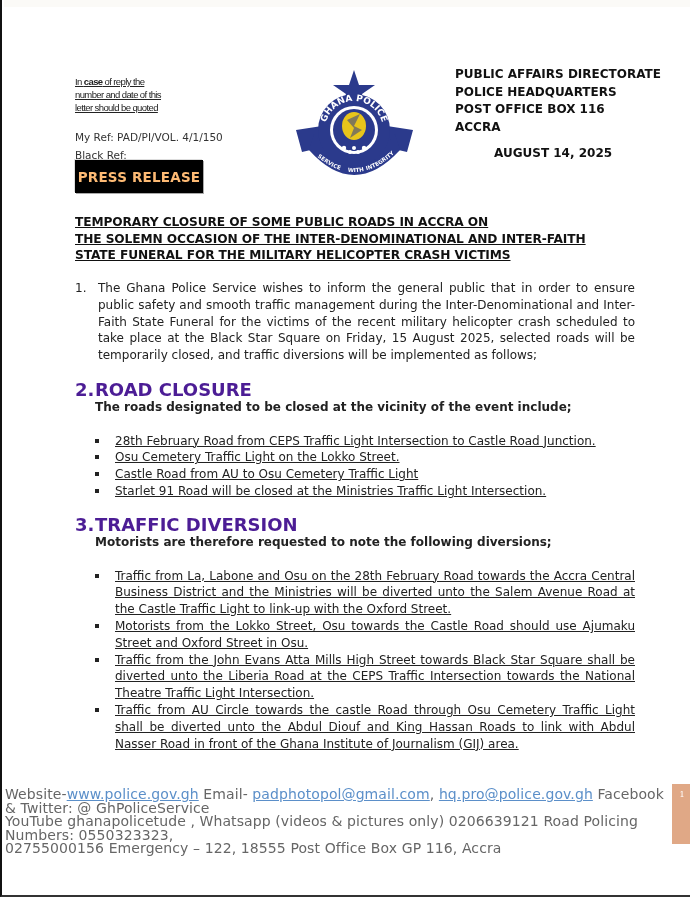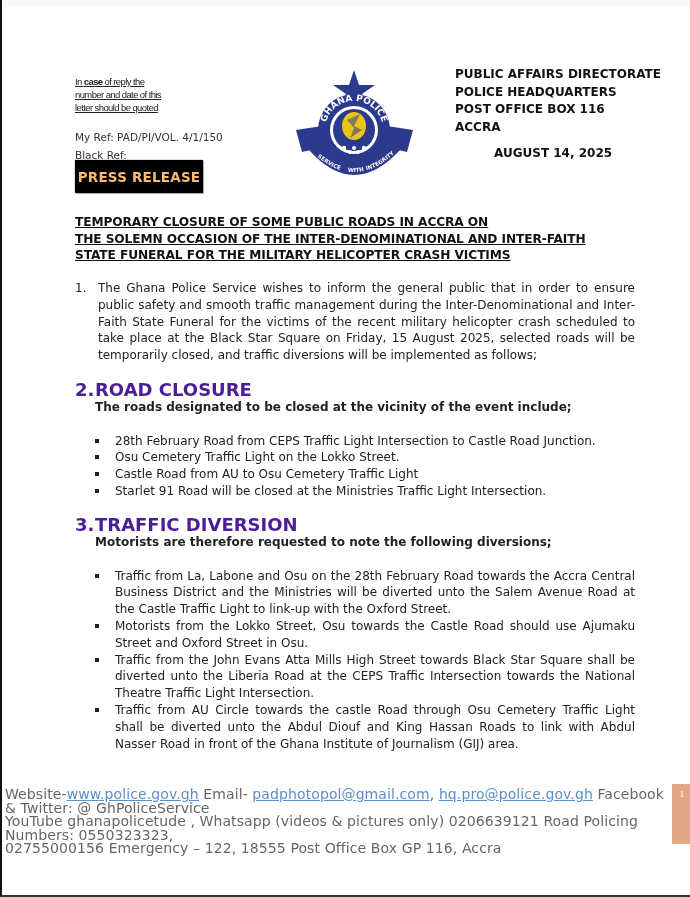--- a/index.html
+++ b/index.html
@@ -46,21 +46,21 @@
     position: absolute; left: 73px; top: 280px; width: 560px;
     font-size: 12px; line-height: 16.8px; color: #222;
   }
   .para .num { position: absolute; left: 0; top: 0; }
   .para .txt { margin-left: 23px; text-align: justify; text-align-last: left; }
 
   .section { position: absolute; left: 73px; width: 560px; font-size: 12px; line-height: 16.8px; color: #222; }
   .section .head { font-weight: bold; font-size: 18px; color: #4c1d95; }
   .section .head .n { display: inline-block; width: 20px; }
   .section .intro { margin-left: 20px; font-weight: bold; }
-  .section ul { list-style: none; margin-top: 17px; margin-left: 20px; }
+  .section ul { list-style: none; margin-top: 17px; margin-left: 20px; text-decoration: underline; }
   .section li { position: relative; padding-left: 20px; text-align: justify; text-align-last: left; }
   .section li .bullet {
     position: absolute; left: 0; top: 6px; width: 4px; height: 4px; background: #222;
   }
 
   .sec2 { top: 382px; }
   .sec3 { top: 517px; }
 
   .footer {
     position: absolute; left: 3px; top: 788px; width: 660px;

